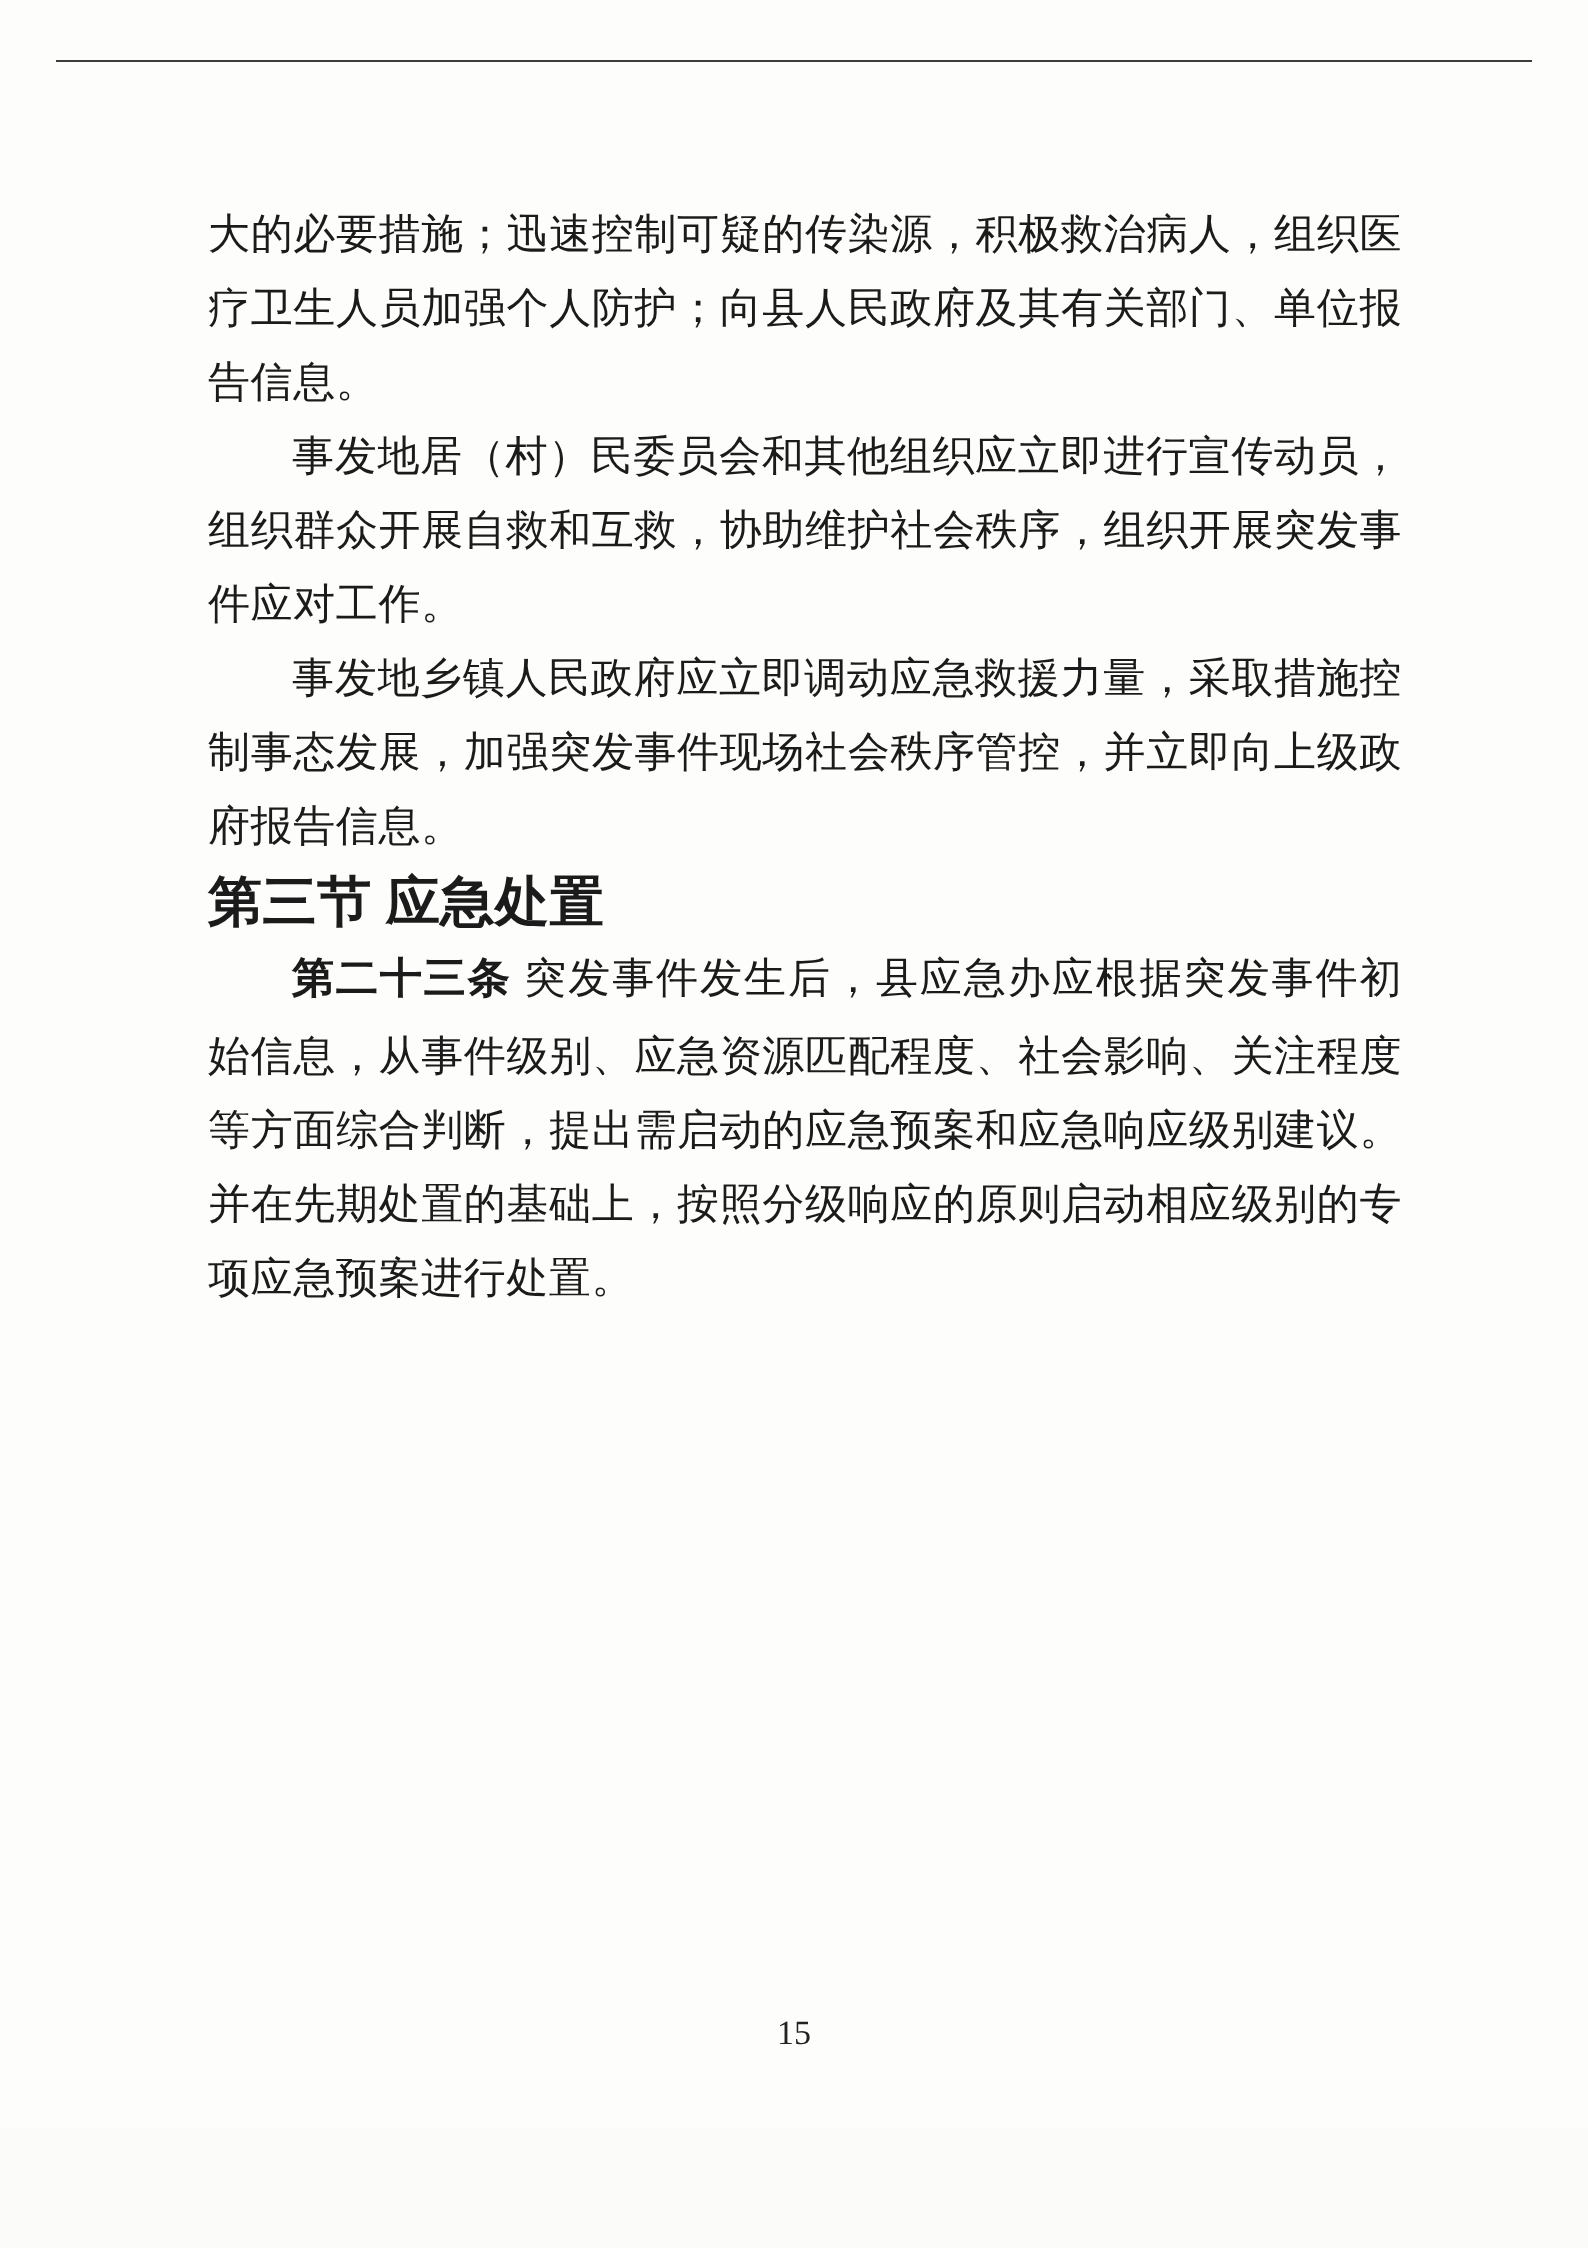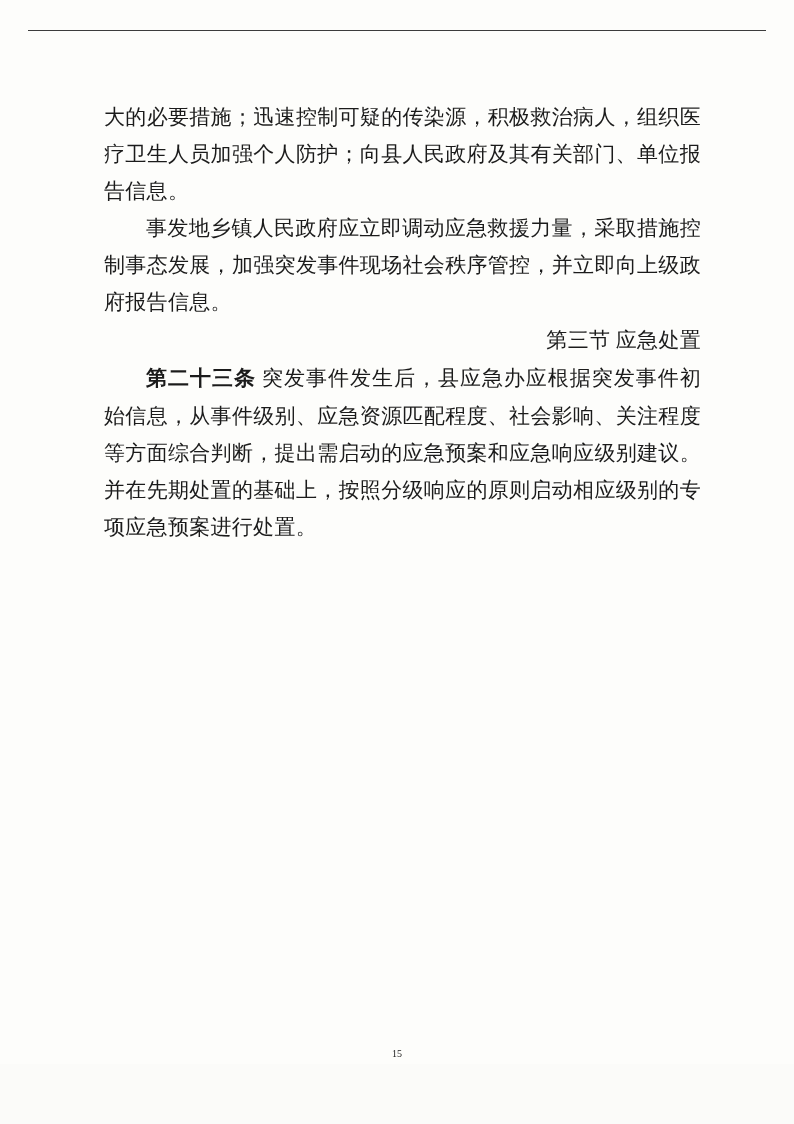--- a/index.html
+++ b/index.html
@@ -36,48 +36,48 @@
       text-align: justify;
       letter-spacing: 0.3px;
     }
     p.para {
       margin: 0;
       text-indent: 2em;
     }
     p.para.no-indent { text-indent: 0; }
     .section-heading {
       margin: 0;
-      font-size: 21px;
+      font-size: 27px;
       line-height: 39px;
-      text-align: right;
-      font-weight: normal;
+      text-align: left;
+      font-weight: bold;
       text-indent: 0;
     }
     .article-label { font-weight: bold; font-family: Liberation Mono, monospace; }
     .page-number {
       position: absolute;
       top: 1007px;
       left: 0;
       width: 100%;
       text-align: center;
-      font-size: 10px;
+      font-size: 17px;
       color: #222222;
-      margin-top: 41px;
     }
   </style>
 </head>
 <body>
 
 <div class="page">
 
   <div class="rule rule-top"></div>
 
   <div class="content">
     <p class="para no-indent">大的必要措施；迅速控制可疑的传染源，积极救治病人，组织医疗卫生人员加强个人防护；向县人民政府及其有关部门、单位报告信息。</p>
 
+    <p class="para">事发地居（村）民委员会和其他组织应立即进行宣传动员，组织群众开展自救和互救，协助维护社会秩序，组织开展突发事件应对工作。</p>
 
     <p class="para">事发地乡镇人民政府应立即调动应急救援力量，采取措施控制事态发展，加强突发事件现场社会秩序管控，并立即向上级政府报告信息。</p>
 
 
     <h3 class="section-heading">第三节 应急处置</h3>
 
     <p class="para">
       <span class="article-label">第二十三条</span><span> 突发事件发生后，县应急办应根据突发事件初始信息，从事件级别、应急资源匹配程度、社会影响、关注程度等方面综合判断，提出需启动的应急预案和应急响应级别建议。并在先期处置的基础上，按照分级响应的原则启动相应级别的专项应急预案进行处置。</span>
     </p>
   </div>

